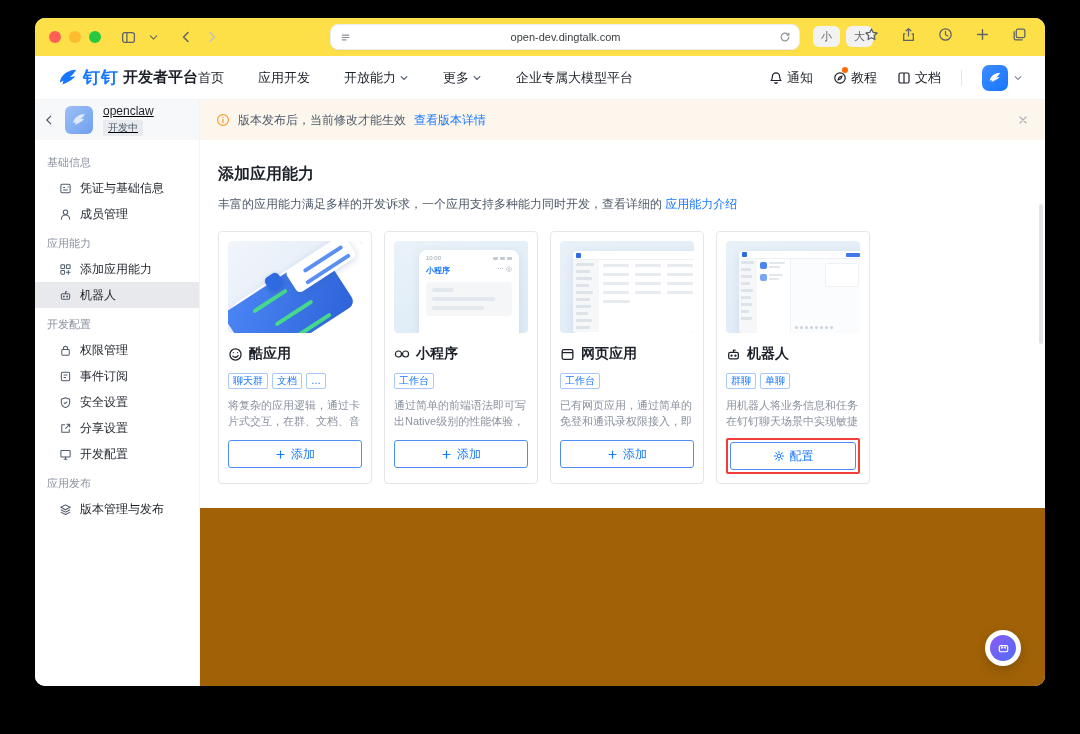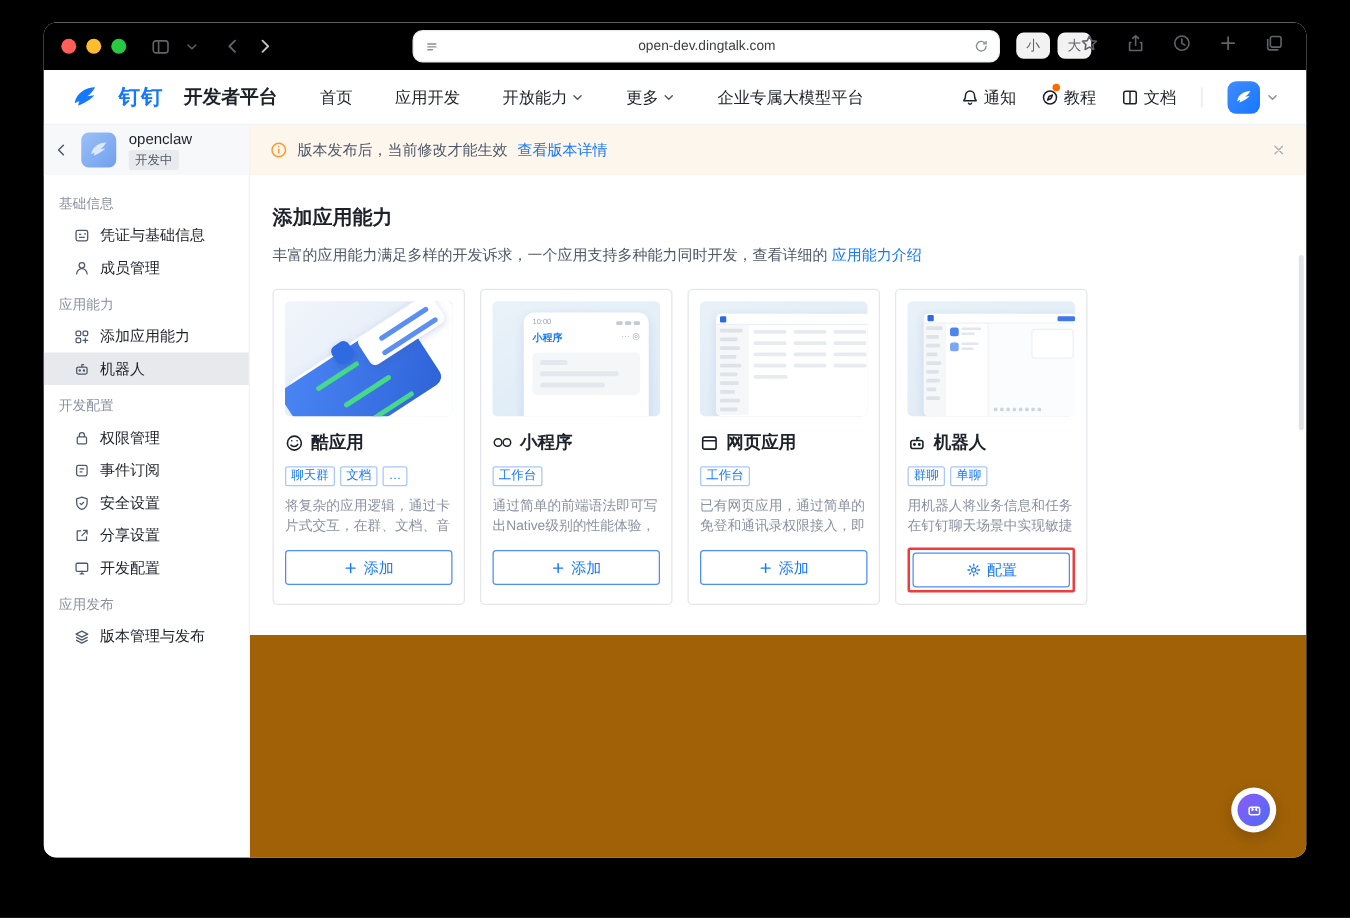--- a/index.html
+++ b/index.html
@@ -3,53 +3,53 @@
 <meta charset="utf-8">
 <style>
   * { margin:0; padding:0; box-sizing:border-box; }
   html,body { width:1080px; height:734px; background:#000; overflow:hidden;
     font-family:"Liberation Sans","DejaVu Sans",sans-serif; }
   .window { position:absolute; left:35px; top:18px; width:1010px; height:668px;
     background:#fff; border-radius:10px; overflow:hidden; display:flex; flex-direction:column;
     box-shadow:0 22px 70px rgba(0,0,0,.55); }
 
   
-  .chrome { height:38px; background:#000000; display:flex; align-items:center; padding:0 14px; position:relative; flex:none; }
+  .chrome { height:38px; background:#fde047; display:flex; align-items:center; padding:0 14px; position:relative; flex:none; }
   .lights { display:flex; gap:8px; margin-right:14px; }
   .light { width:12px; height:12px; border-radius:50%; }
   .light.r { background:#ff5f57; } .light.y { background:#febc2e; } .light.g { background:#28c840; }
   .chrome-btn { display:flex; align-items:center; justify-content:center; color:#5f6368; padding:4px 6px; border-radius:6px; }
   .chrome-btn.dim { color:#c0c0c0; }
   .url-pill { position:absolute; left:295px; top:6px; width:470px; height:26px; background:#fff;
     border:1px solid #ececec; border-radius:8px; display:flex; align-items:center; padding:0 8px;
     box-shadow:0 1px 2px rgba(0,0,0,.04); }
   .url-text { flex:1; text-align:center; font-size:11px; color:#3c4043; }
   .font-size-btns { position:absolute; left:778px; top:8px; display:flex; gap:6px; }
   .fs-btn { font-size:11px; color:#5f6368; background:#f2f2f2; border-radius:6px; padding:3px 8px; }
   .chrome-right { position:absolute; right:12px; top:5px; display:flex; gap:10px; align-items:center; }
 
   
   .site-header { height:44px; background:#fff; border-bottom:1px solid #f2f3f5; display:flex;
     align-items:center; padding:0 22px; flex:none; }
-  .logo { display:flex; align-items:center; gap:16px; margin-right:34px; }
+  .logo { display:flex; align-items:center; gap:4px; }
   .logo-brand { color:#1677ff; font-weight:bold; font-size:17px; letter-spacing:1px; }
   .logo-suffix { color:#1d2129; font-weight:bold; font-size:15px; }
   .nav { display:flex; align-items:center; gap:34px; }
   .nav-item { font-size:13px; color:#1d2129; display:flex; align-items:center; gap:3px; cursor:pointer; }
   .hdr-right { margin-left:auto; display:flex; align-items:center; gap:20px; }
   .hdr-action { display:flex; align-items:center; gap:4px; font-size:13px; color:#1d2129; position:relative; }
   .dot-badge { position:absolute; left:9px; top:-2px; width:6px; height:6px; border-radius:50%; background:#ff6a00; }
   .vline { width:1px; height:16px; background:#e5e6eb; }
   .hdr-avatar { width:26px; height:26px; border-radius:7px; background:linear-gradient(135deg,#3f8cff,#1677ff);
     display:flex; align-items:center; justify-content:center; }
 
   
   .body-row { flex:1; display:flex; min-height:0; position:relative; }
   .sidebar { width:165px; background:#fff; border-right:1px solid #f2f3f5; flex:none; }
-  .app-head { height:40px; background:#f7f8fa; display:flex; align-items:center; padding:0 8px; gap:10px; }
+  .app-head { height:40px; background:#f7f8fa; display:flex; align-items:center; padding:0 8px; gap:10px;text-decoration:underline; }
   .app-avatar { width:28px; height:28px; border-radius:6px; background:linear-gradient(135deg,#9dc0f7,#6fa0ee);
     display:flex; align-items:center; justify-content:center; }
   .app-meta { display:flex; flex-direction:column; gap:2px; }
   .app-name { font-size:12px; color:#1d2129; }
   .app-status { font-size:10px; color:#4e5969; background:#e8eaed; border-radius:2px; padding:1px 5px; align-self:flex-start; }
   .menu { padding-top:6px; }
   .sec-label { font-size:11px; color:#8a919f; padding:9px 12px 5px; }
   .side-item { height:26px; display:flex; align-items:center; gap:8px; padding-left:24px;
     font-size:12px; color:#1d2129; cursor:pointer; }
   .side-item .ic { color:#4e5969; display:flex; }

